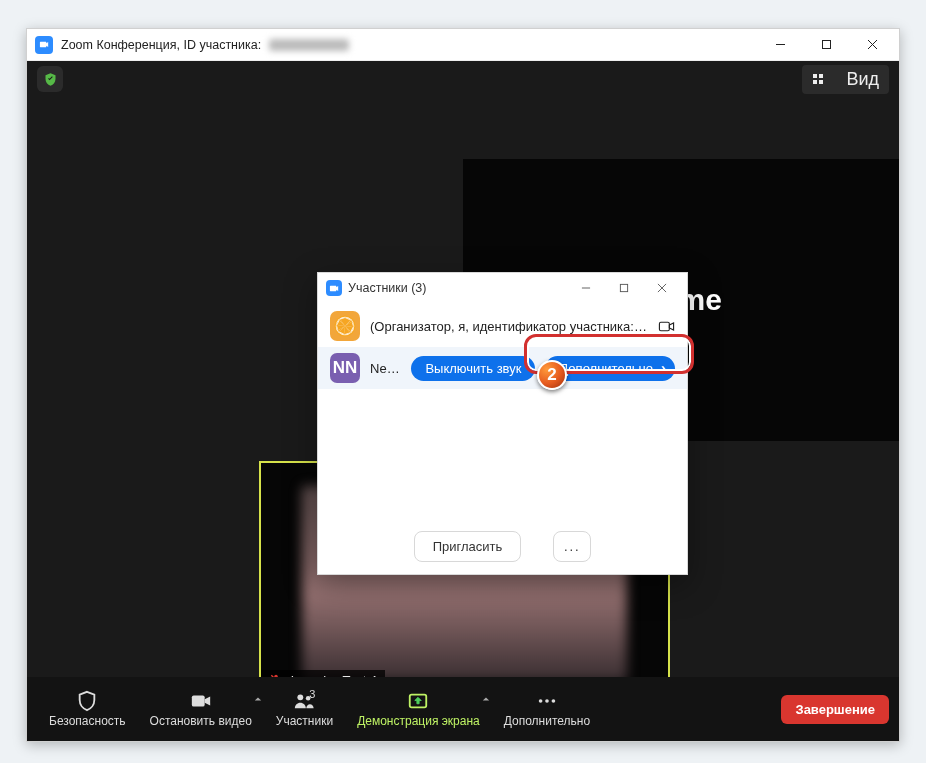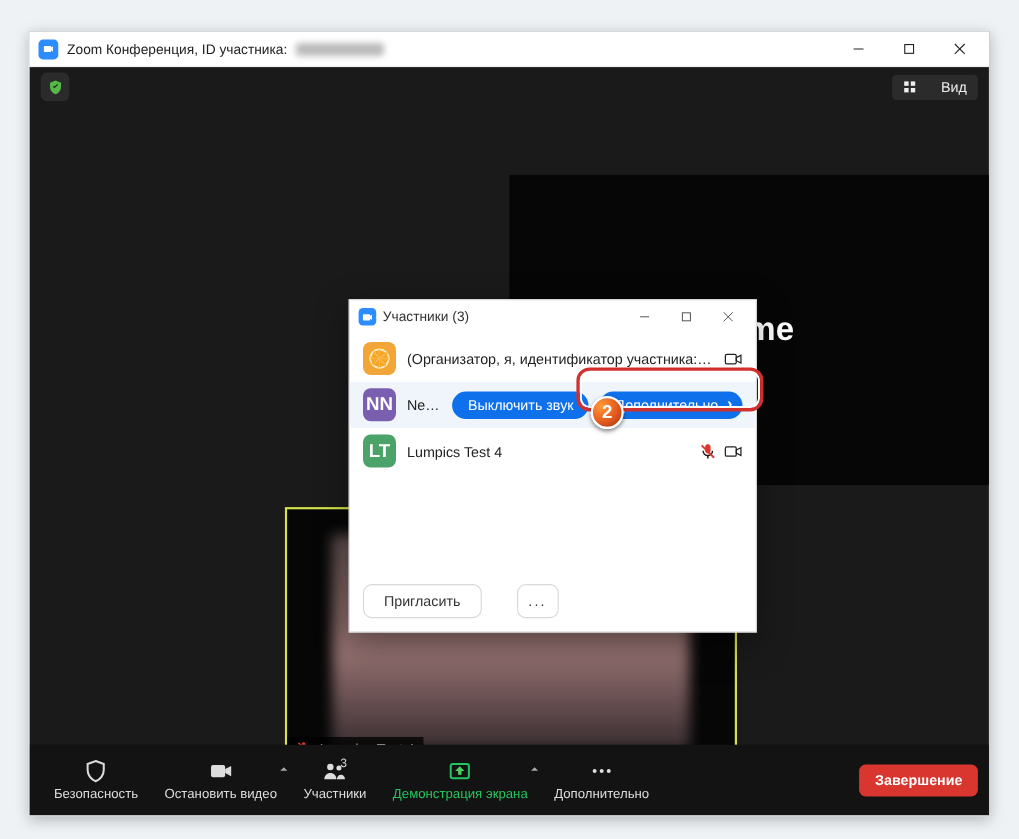--- a/index.html
+++ b/index.html
@@ -18,21 +18,21 @@
   .win-ctrls { margin-left: auto; display: flex; }
   .win-btn { width: 46px; height: 31px; display:flex; align-items:center; justify-content:center; color:#222; }
   .win-btn svg { width:11px; height:11px; stroke:#222; stroke-width:1; fill:none; }
 
   .meeting { flex:1; background:#1a1a1a; position:relative; overflow:hidden; }
 
   
   .meeting-top { position:absolute; top:0; left:0; right:0; height:36px; display:flex; align-items:center; padding:0 10px; }
   .shield { width:26px; height:26px; border-radius:6px; background:#2b2b2b; display:flex; align-items:center; justify-content:center; }
   .shield svg { width:15px; height:15px; fill:#56b947; }
-  .view-btn { margin-left:auto; background:#2b2b2b; color:#eee; font-size:13px; padding:4px 10px; border-radius:4px; display:flex; align-items:center; gap:22px; }
+  .view-btn { margin-left:auto; background:#2b2b2b; color:#eee; font-size:18px; padding:4px 10px; border-radius:4px; display:flex; align-items:center; gap:22px; }
   .view-btn svg { width:12px; height:12px; fill:#eee; }
 
   
   .tile { position:absolute; background:#060606; overflow:hidden; }
   .tile .label { position:absolute; left:0; bottom:0; background:rgba(0,0,0,.75); color:#e8e8e8; font-size:13px; padding:3px 8px; }
   .tile .label .mute-ico { display:inline-block; vertical-align:middle; margin-right:4px; }
 
   .tile-left { left:0; top:98px; width:436px; height:282px; }
   .tile-right { left:436px; top:98px; width:436px; height:282px; display:flex; align-items:center; justify-content:center; color:#fff; font-size:30px; font-weight:600; }
   .tile-bottom { left:232px; top:400px; width:411px; height:234px; border:2px solid #d6e24a; }
@@ -40,21 +40,21 @@
   
   .orange-wrap { position:absolute; left:62px; top:-8px; width:300px; height:300px; }
   .orange-wrap svg { width:100%; height:100%; }
 
   
   .blur-bg { position:absolute; left:10%; right:10%; top:10%; bottom:5%; background:linear-gradient(180deg,#5a4a4a 0%, #947070 55%, #382d30 100%); filter: blur(6px); border-radius:4px; }
 
   
   .ctrlbar { position:absolute; left:0; right:0; bottom:0; height:64px; background:#131313; display:flex; align-items:center; padding:0 10px; }
   .ctrl { color:#ddd; font-size:12px; text-align:center; padding:0 12px; display:flex; flex-direction:column; align-items:center; gap:2px; position:relative; }
-  .ctrl.green { color:#22c55e; }
+  .ctrl.green { color:#bef264; }
   .ctrl .ico { height:22px; display:flex; align-items:center; justify-content:center; }
   .ctrl .ico svg { fill:#ddd; }
   .ctrl.green .ico svg { fill:#4fcf5d; }
   .ctrl .badge { position:absolute; top:-2px; left:56%; font-size:11px; color:#ddd; }
   .caret { position:absolute; top:2px; right:2px; }
   .caret svg { width:8px; height:8px; fill:#aaa; }
   .end-btn { margin-left:auto; background:#d9362f; color:#fff; font-weight:600; font-size:13px; padding:7px 14px; border-radius:6px; }
 
   
   .pop {
@@ -85,21 +85,21 @@
   .red-ring { position:absolute; border:3px solid #d2302f; border-radius:12px; box-shadow: inset 0 0 0 2px #fff; }
   .ring-more { left:497px; top:305px; width:170px; height:40px; }
 
   .step-badge {
     position:absolute; left:510px; top:331px; width:30px; height:30px; border-radius:50%;
     background: radial-gradient(circle at 30% 28%, #ff9a3a 0%, #e55a1f 55%, #9b2f0e 100%);
     border:2px solid #fff; color:#fff; font-weight:800; font-size:17px; display:flex; align-items:center; justify-content:center;
     box-shadow:0 2px 4px rgba(0,0,0,.5);
   }
 
-  .pop-footer { position:absolute; left:0; right:0; bottom:0; padding:12px; display:flex; align-items:center; gap:32px; }
+  .pop-footer { position:absolute; left:0; right:0; bottom:0; padding:12px; display:flex; align-items:center; gap:32px; justify-content:center; }
   .soft-btn { background:#fff; border:1px solid #d8d8d8; color:#333; font-size:13px; padding:7px 18px; border-radius:8px; }
   .dots-btn { width:38px; padding:7px 0; text-align:center; letter-spacing:2px; }
 
   .mic-muted-ico { fill:#d9362f; }
 </style>
 </head>
 <body>
 
 <svg width="0" height="0" style="position:absolute">
   <defs>
@@ -351,32 +351,20 @@
         </div>
       </div>
 
       <div class="prow hover">
         <div class="avatar nn">NN</div>
         <div class="ptext">New ...</div>
         <div class="pill">Выключить звук</div>
         <div class="pill more">Дополнительно</div>
       </div>
 
-      <div class="prow">
-        <div class="avatar lt">LT</div>
-        <div class="ptext">Lumpics Test 4</div>
-        <div class="icons">
-          <svg class="mic-muted-ico" stroke="#d9362f">
-              <use href="#i-mic-mute"></use>
-            </svg>
-          <svg stroke="#888">
-              <use href="#i-cam"></use>
-            </svg>
-        </div>
-      </div>
     </div>
 
     <div class="pop-footer">
       <div class="soft-btn">Пригласить</div>
       <div class="soft-btn dots-btn">...</div>
     </div>
   </div>
 
   <div class="red-ring ring-more"></div>
   <div class="step-badge">2</div>

